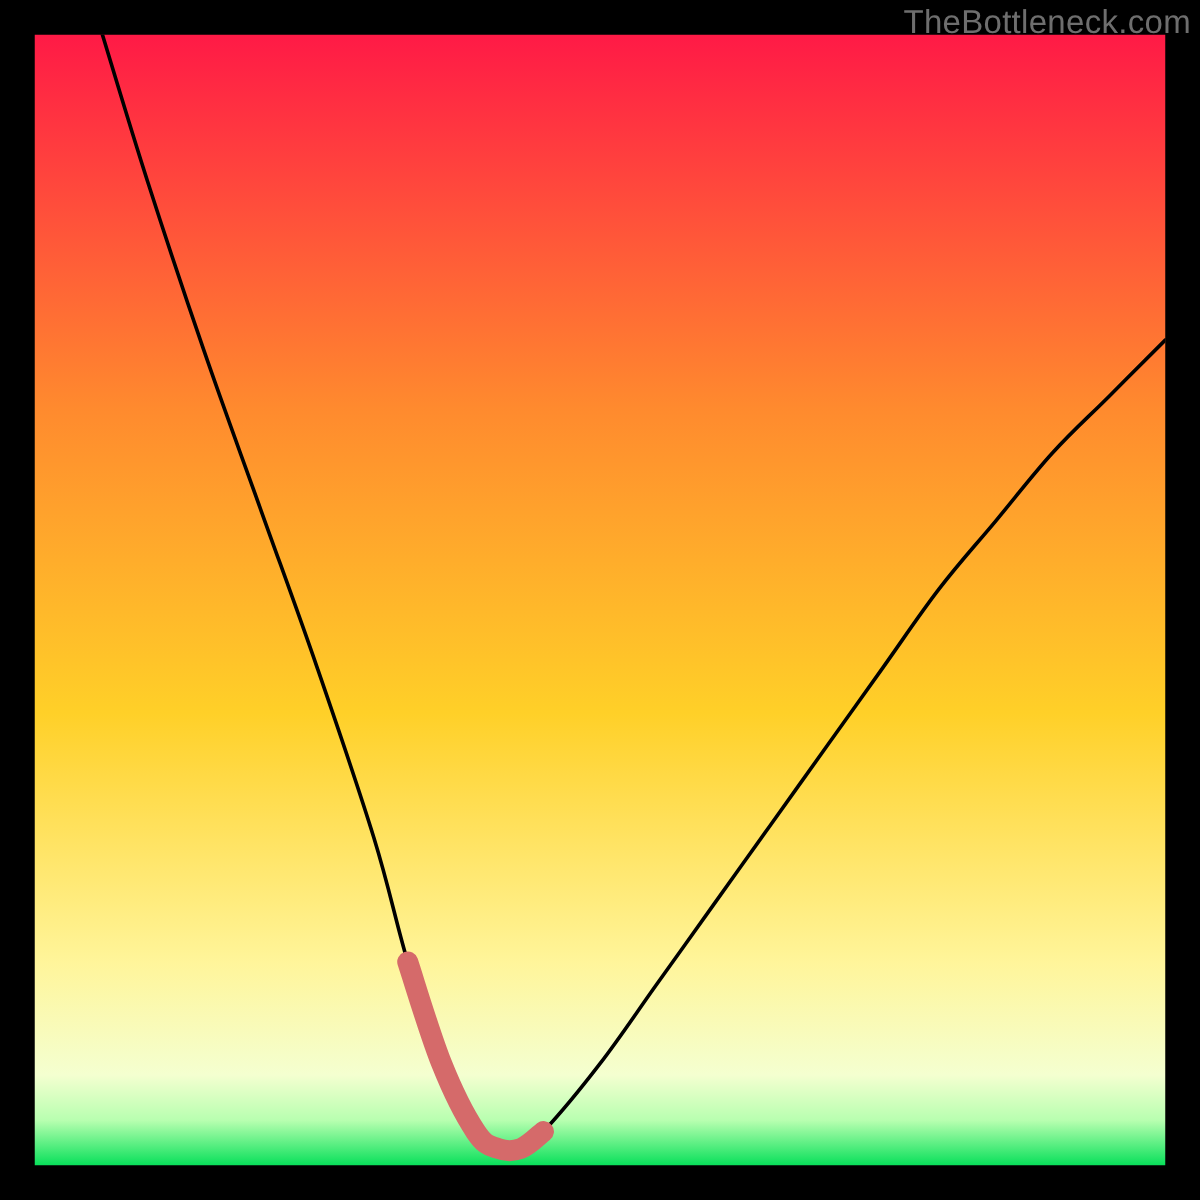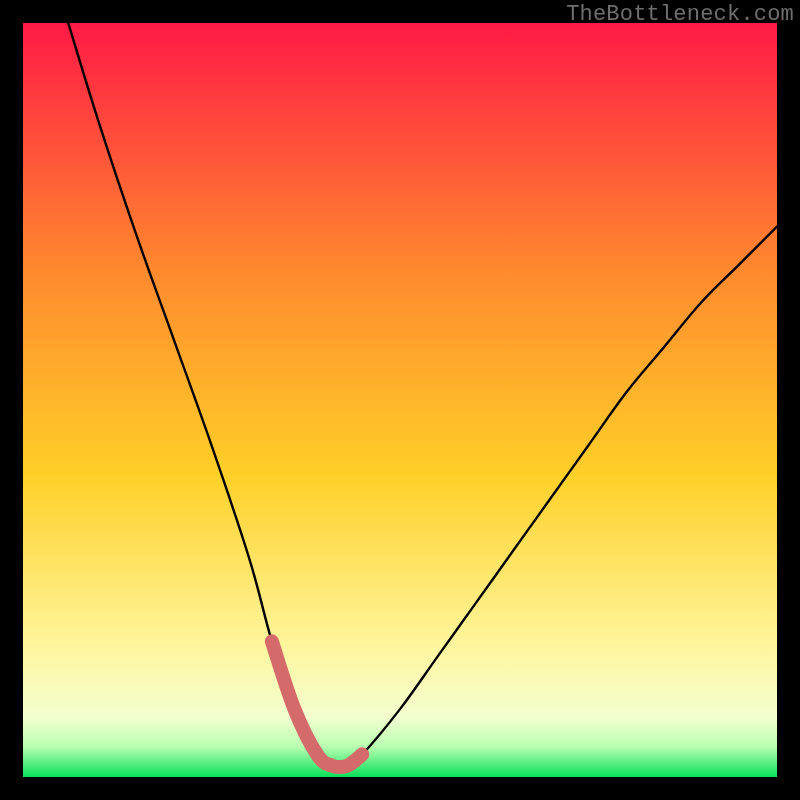--- a/index.html
+++ b/index.html
@@ -27,21 +27,21 @@
     height: 754px;
   }
   .watermark {
     position: absolute;
     top: 2px;
     right: 6px;
     color: #6e6e6e;
     font-size: 22px;
     font-weight: 500;
     letter-spacing: 0.2px;
-    font-family: Liberation Mono, monospace;
+    font-family: Liberation Sans, sans-serif;
   }
   svg {
     display: block;
   }
 </style>
 </head>
 <body>
 
 <div class="watermark">TheBottleneck.com</div>
 

